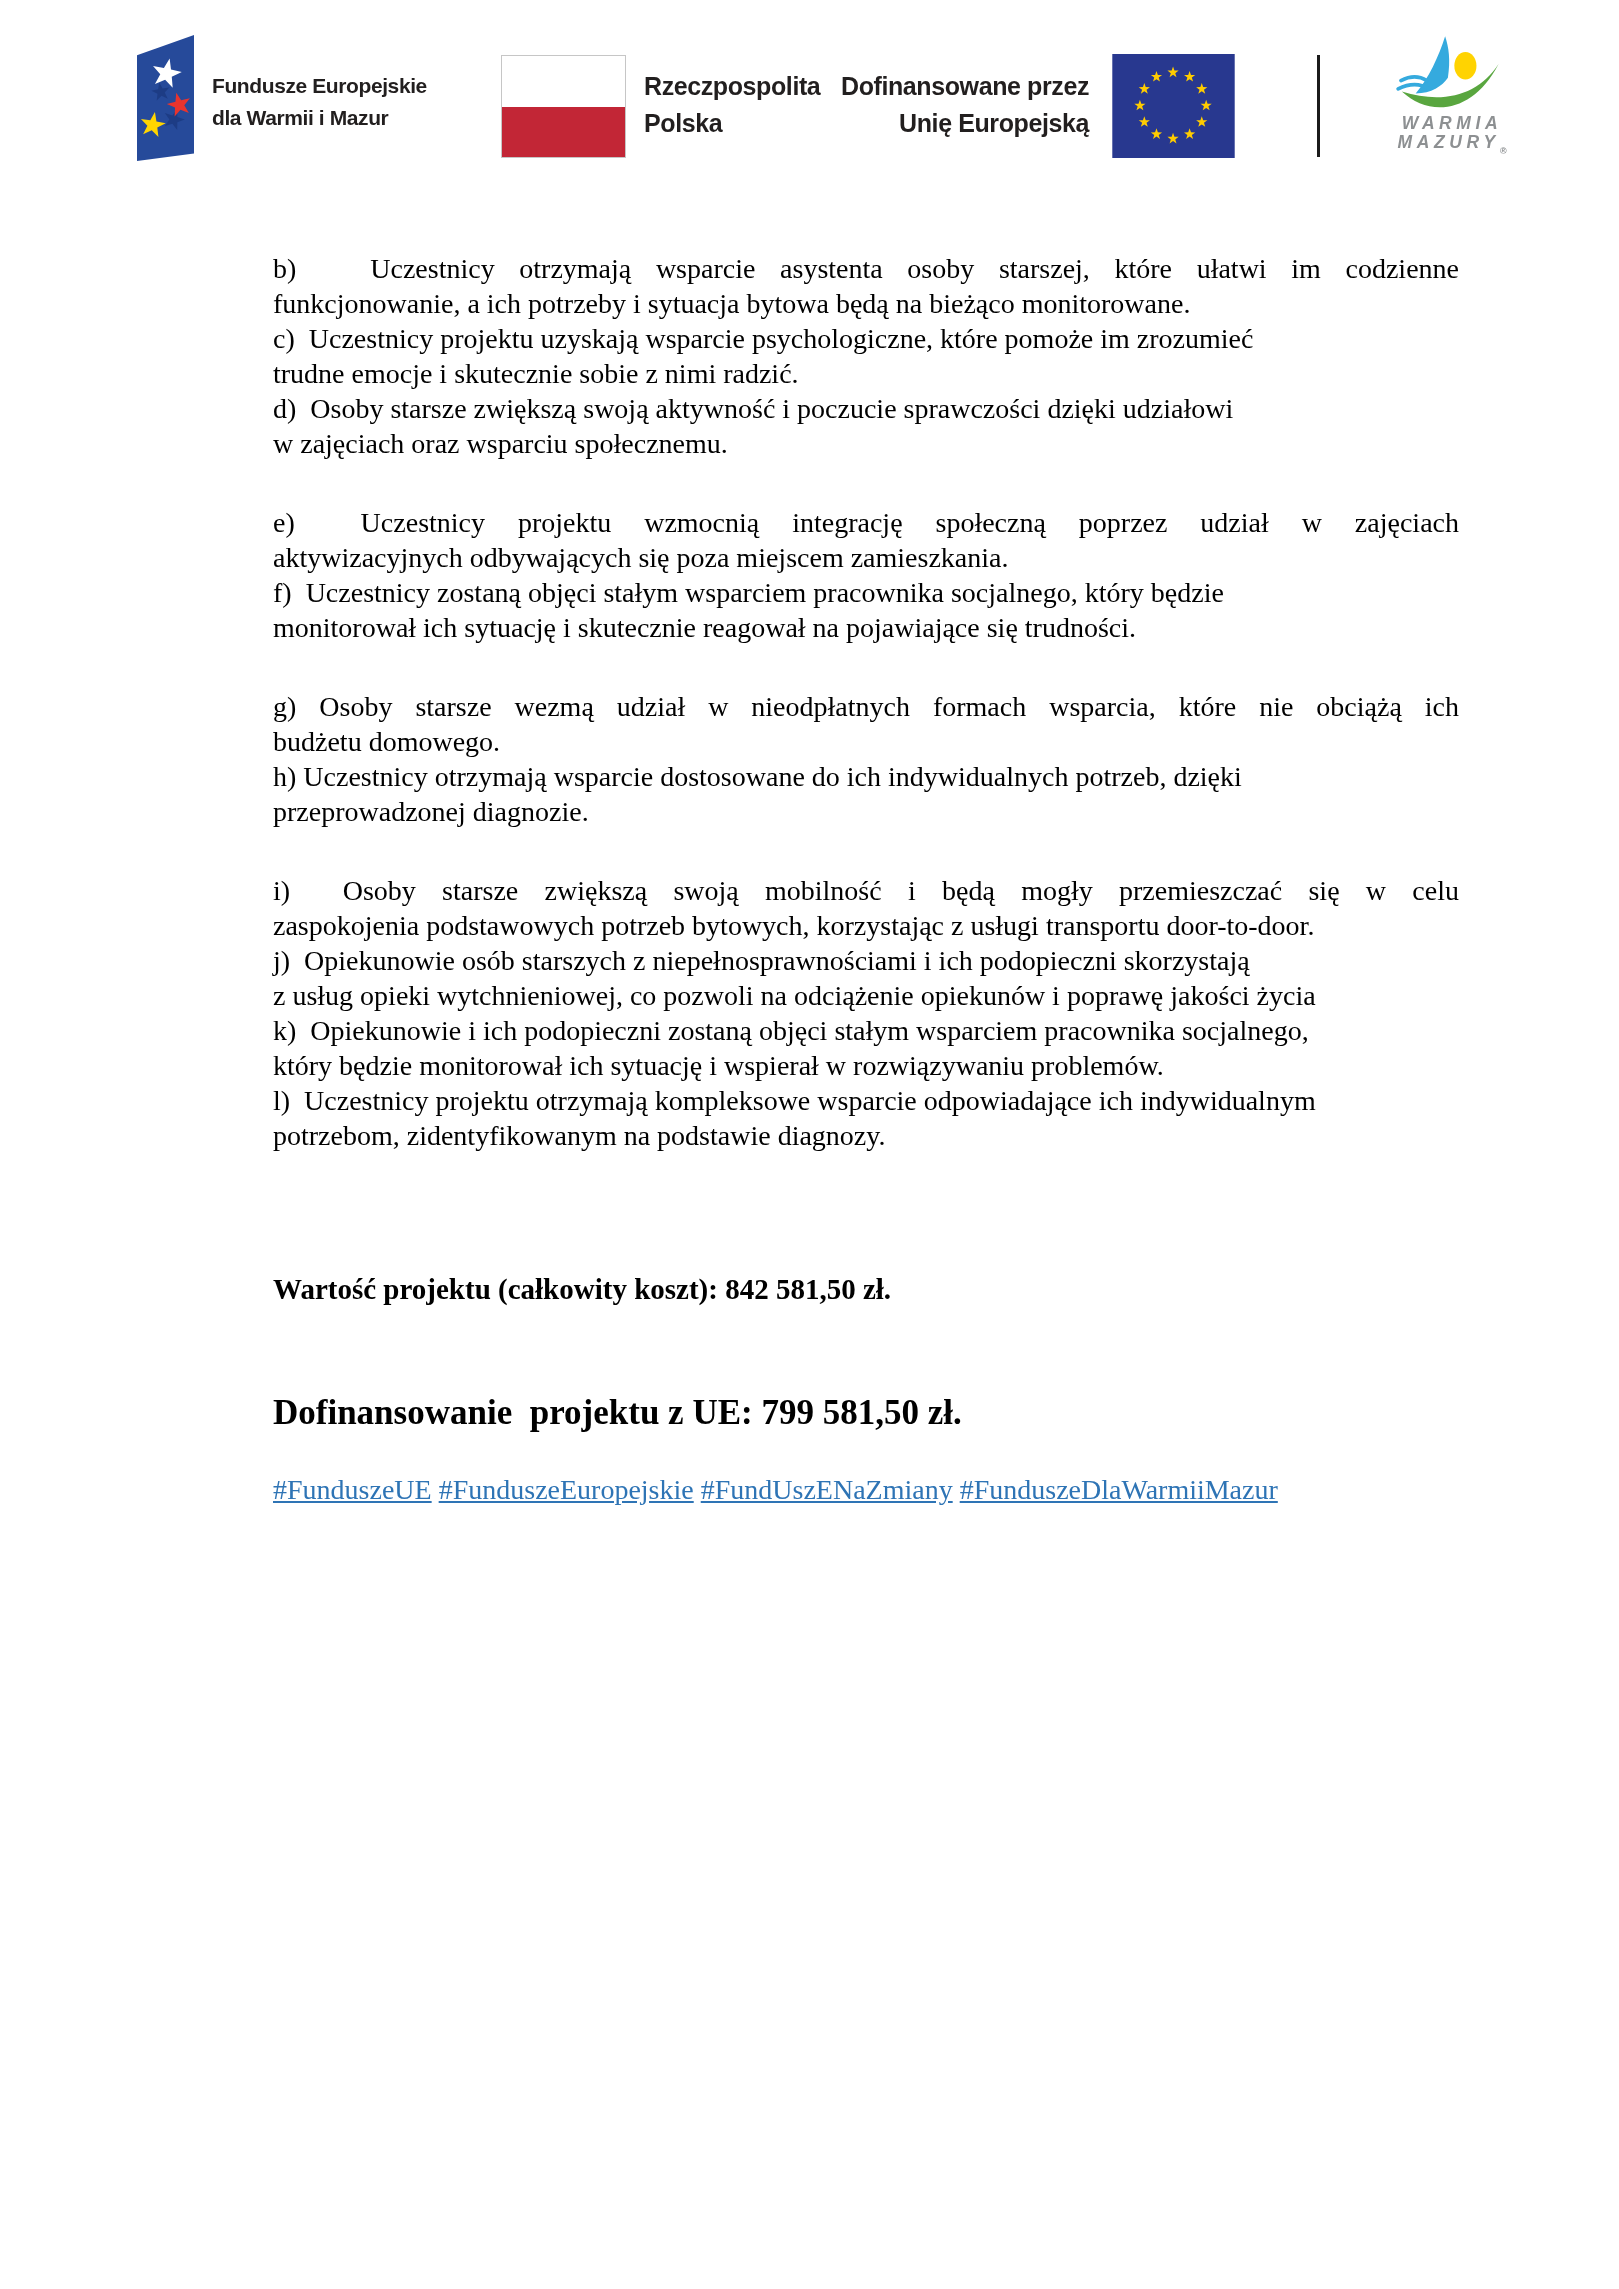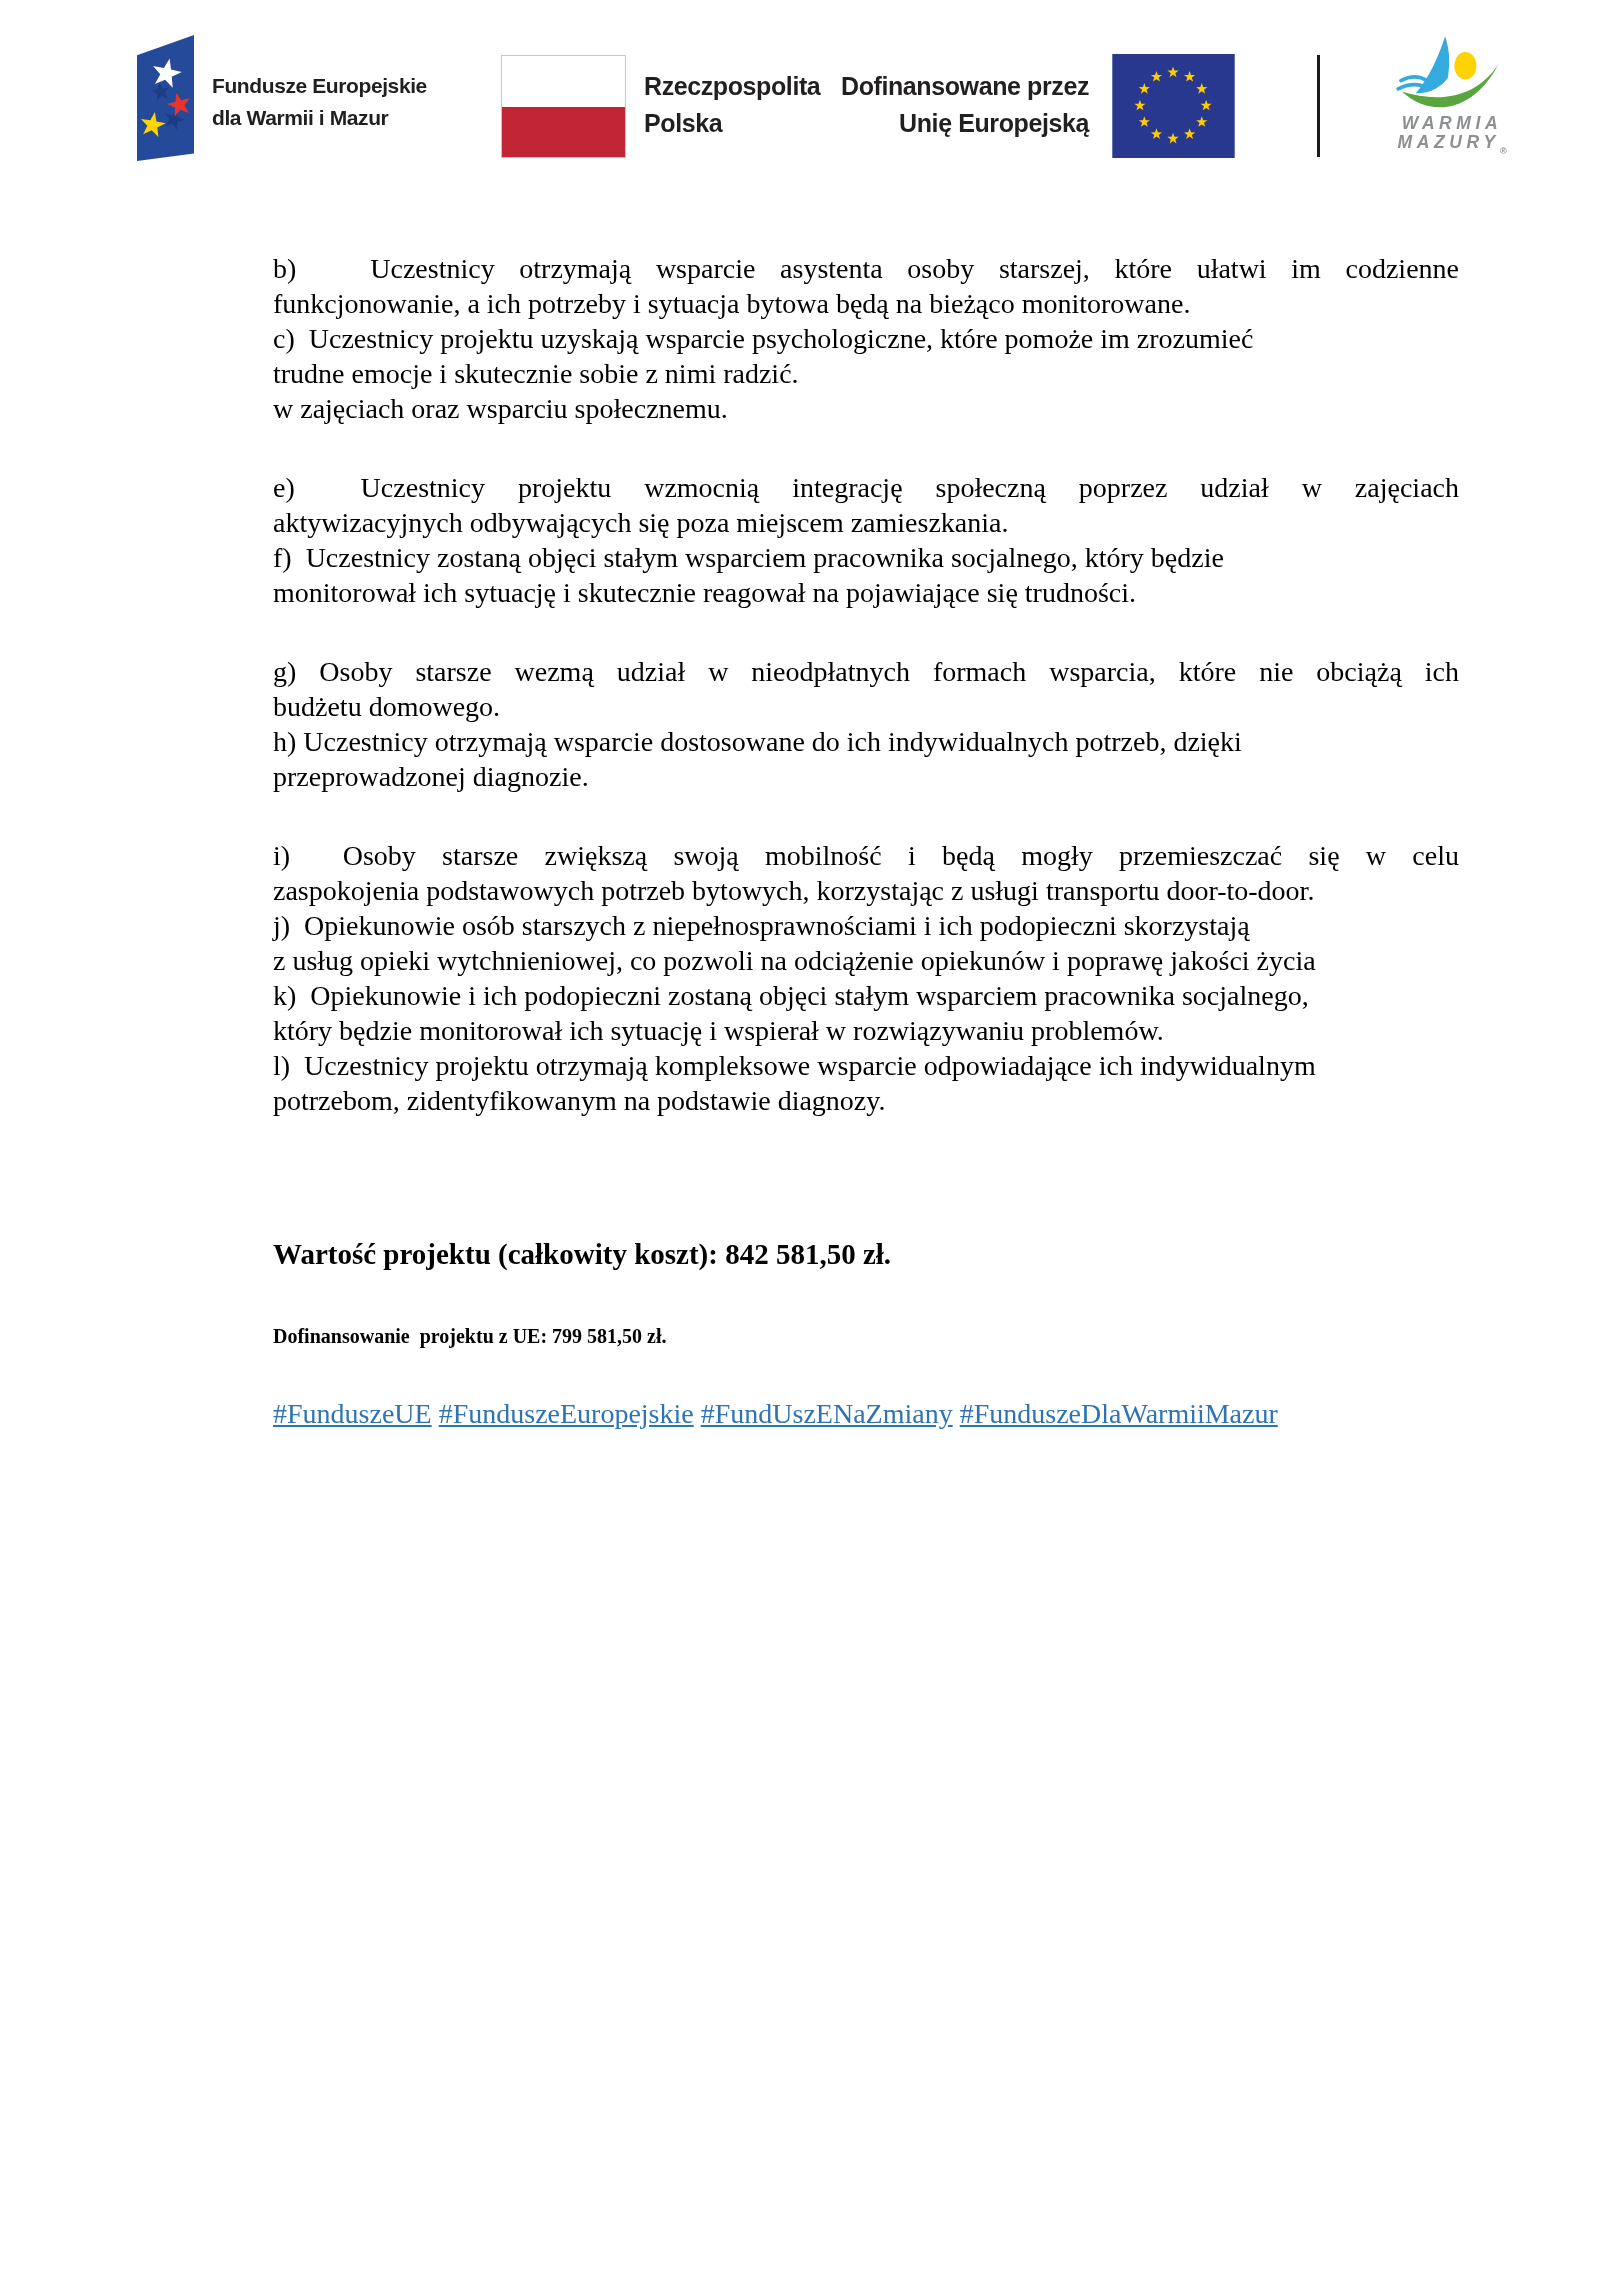--- a/index.html
+++ b/index.html
@@ -20,21 +20,21 @@
   .vline{left:1317px;top:55px;width:2.8px;height:102px;background:#1b1b1b;}
   .warmia{left:1379px;top:36px;width:146px;text-align:center;}
   .warmia svg{display:block;margin:0 auto;}
   .warmia-words{font-family:"Liberation Sans","DejaVu Sans",sans-serif;color:#8d9092;font-weight:bold;font-style:italic;font-size:17.5px;line-height:19.4px;letter-spacing:4.6px;}
   .warmia-words .reg{font-size:9.2px;letter-spacing:0;vertical-align:-5.5px;}
   
   .doc{position:absolute;left:273px;top:207px;width:1186px;font-size:28px;line-height:35px;}
   .line{white-space:nowrap;}
   .line.stretch{white-space:normal;text-align:justify;text-align-last:justify;margin-top:44px;}
   .value-line{font-weight:bold;font-size:29px;margin-top:119px;white-space:nowrap;}
-  .funding-line{font-weight:bold;font-size:20px;margin-top:47px;white-space:nowrap;}
+  .funding-line{font-weight:bold;font-size:35px;margin-top:88px;white-space:nowrap;}
   .hashtags{margin-top:42px;white-space:nowrap;}
   .hashtags a{color:#2e74b5;text-decoration:underline;}
 </style>
 </head>
 <body>
 
 <div class="abs fe-flag">
   <svg width="57" height="126" viewBox="0 0 62 137" xmlns="http://www.w3.org/2000/svg">
     <polygon points="0,22 62,0 62,129 0,137" fill="#264a9a"></polygon>
     <g id="fe-stars">
@@ -103,20 +103,21 @@
   <div>
       <div>
         <div class="line stretch">b)&nbsp;&nbsp;&nbsp;Uczestnicy otrzymają wsparcie asystenta osoby starszej, które ułatwi im codzienne</div>
         <div class="line">funkcjonowanie, a ich potrzeby i sytuacja bytowa będą na bieżąco monitorowane.</div>
       </div>
       <div>
         <div class="line">c)&nbsp;&nbsp;Uczestnicy projektu uzyskają wsparcie psychologiczne, które pomoże im zrozumieć</div>
         <div class="line">trudne emocje i skutecznie sobie z nimi radzić.</div>
       </div>
       <div>
+        <div class="line">d)&nbsp;&nbsp;Osoby starsze zwiększą swoją aktywność i poczucie sprawczości dzięki udziałowi</div>
         <div class="line">w zajęciach oraz wsparciu społecznemu.</div>
       </div>
       <div>
         <div class="line stretch">e)&nbsp;&nbsp;Uczestnicy projektu wzmocnią integrację społeczną poprzez udział w zajęciach</div>
         <div class="line">aktywizacyjnych odbywających się poza miejscem zamieszkania.</div>
       </div>
       <div>
         <div class="line">f)&nbsp;&nbsp;Uczestnicy zostaną objęci stałym wsparciem pracownika socjalnego, który będzie</div>
         <div class="line">monitorował ich sytuację i skutecznie reagował na pojawiające się trudności.</div>
       </div>

